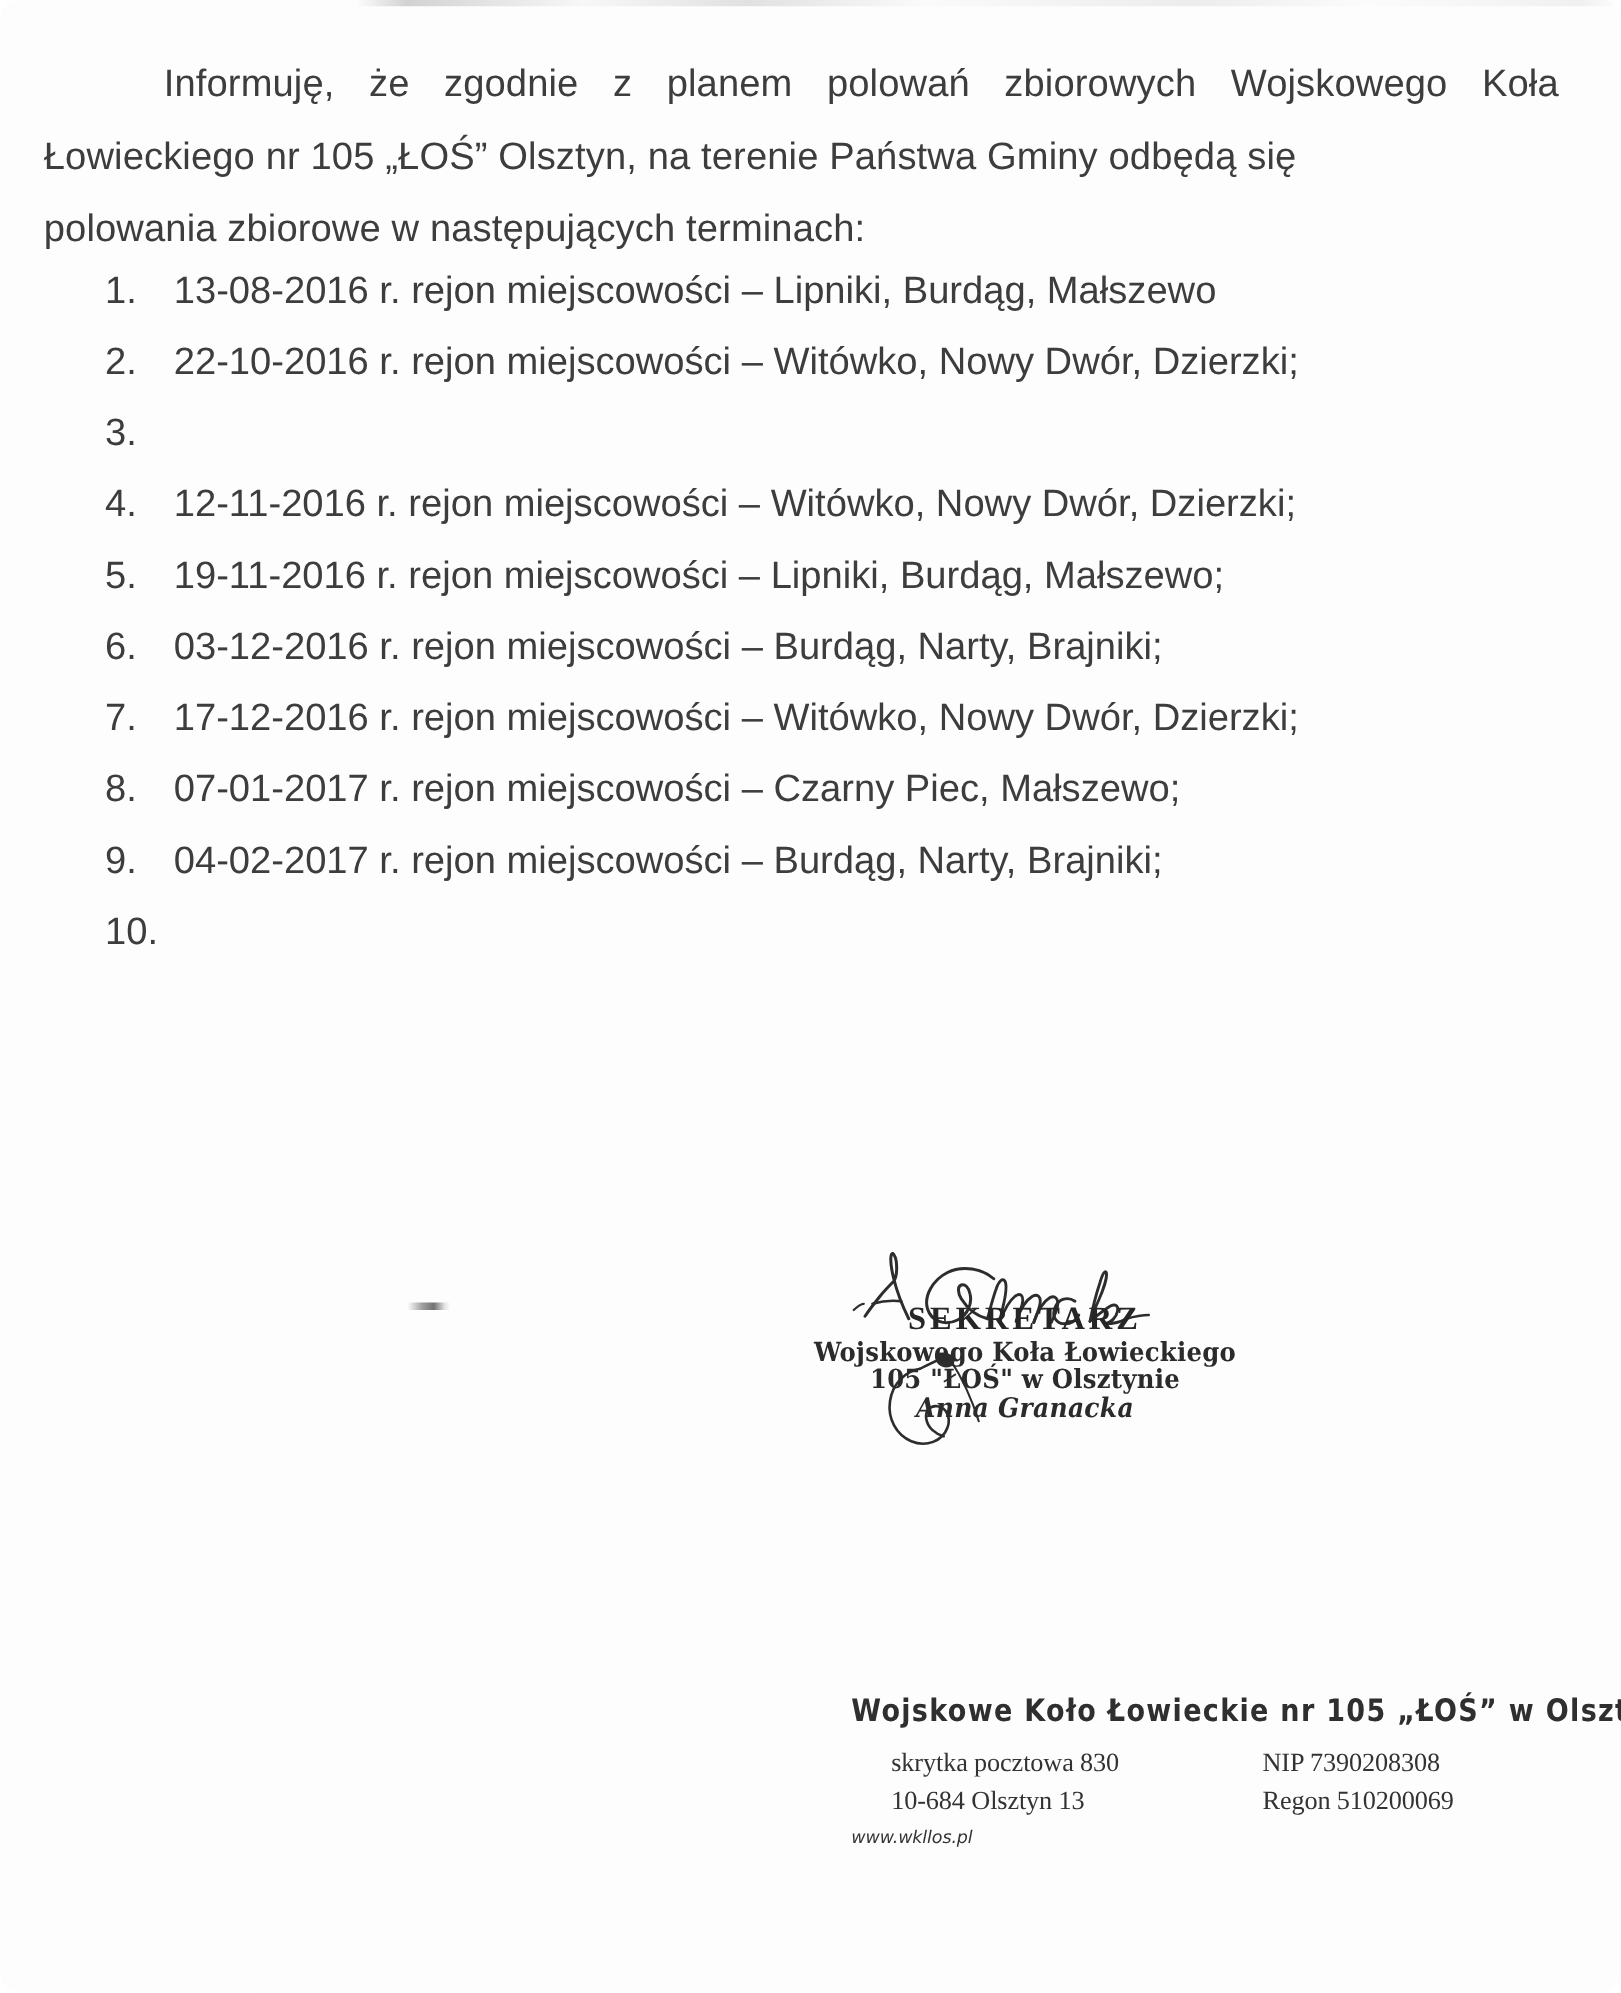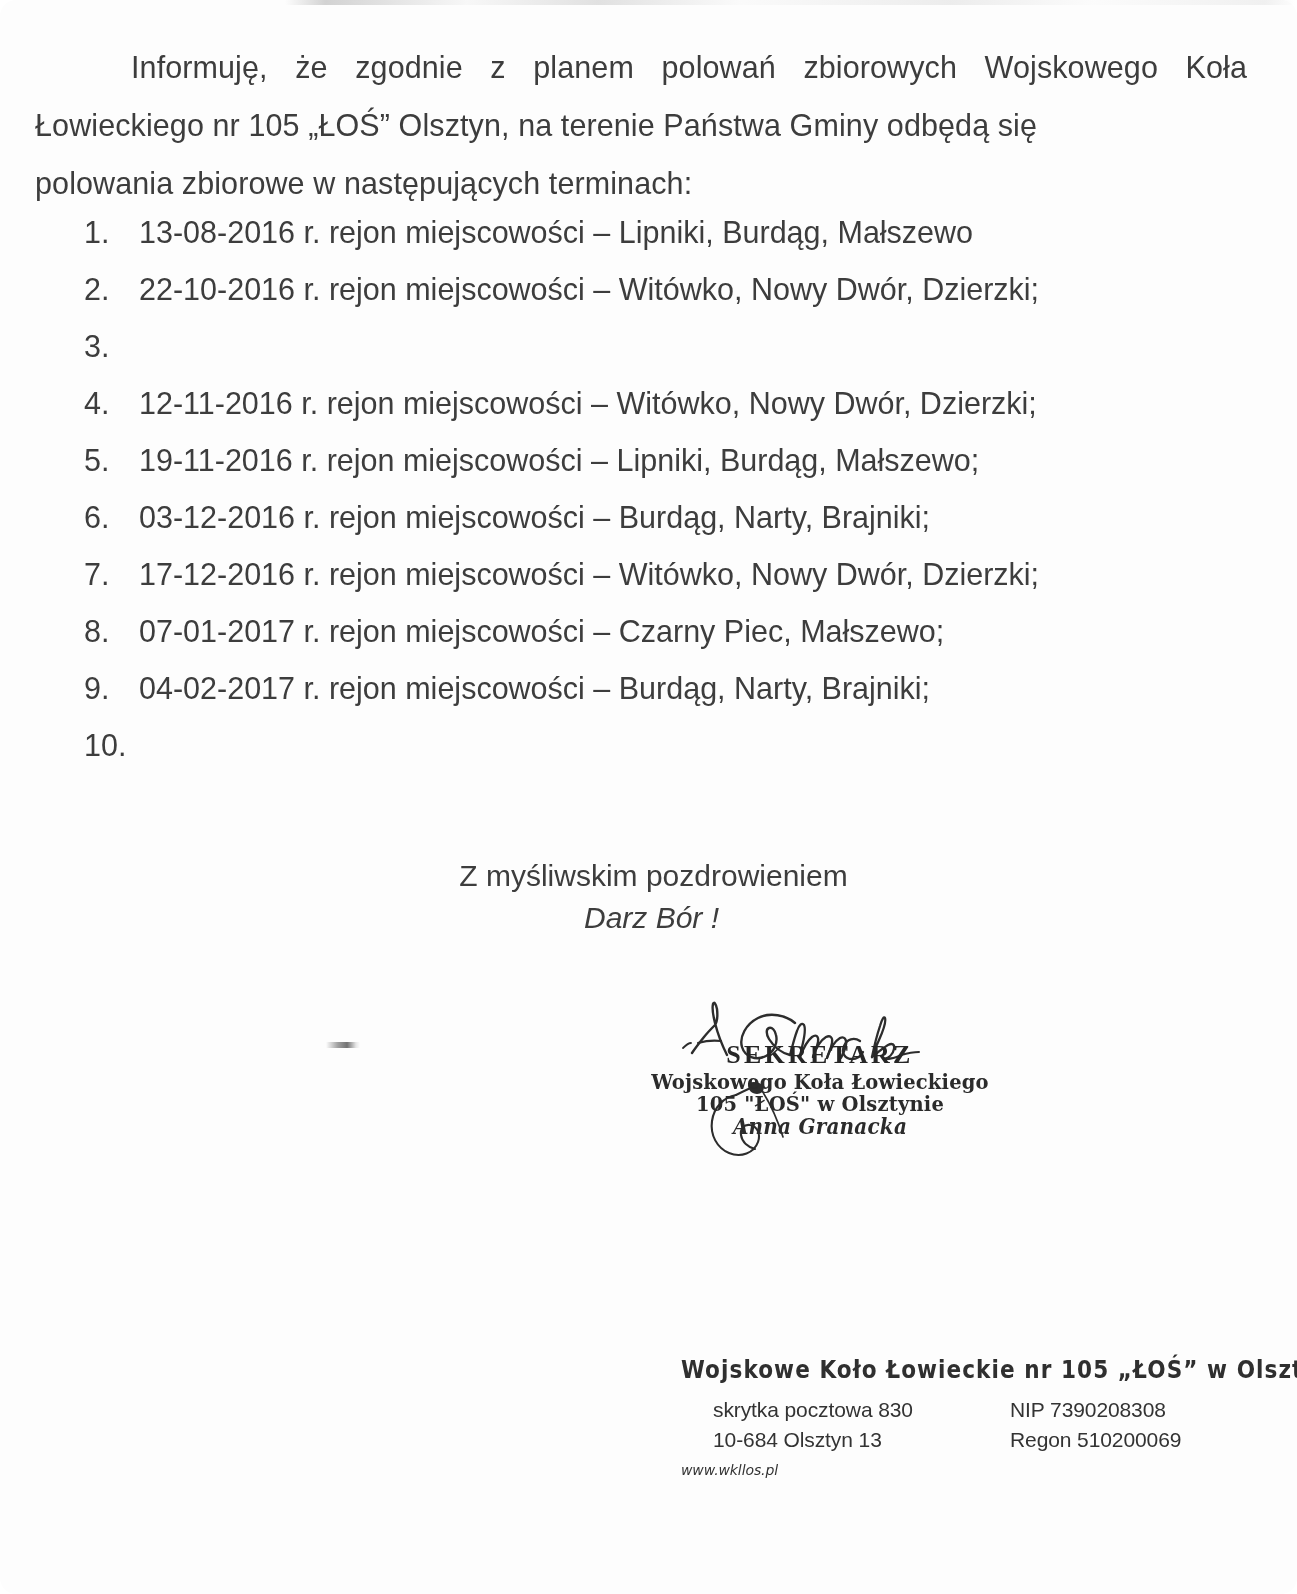--- a/index.html
+++ b/index.html
@@ -201,21 +201,21 @@
     margin-bottom: 13px;
   }
   .footer-cols {
     display: flex;
     font-size: 21px;
     line-height: 30px;
   }
   .footer-col-left { width: 281px; flex: 0 0 281px; }
   .footer-col-right { flex: 1 1 auto; }
   .footer-cols div {
-    font-family: Liberation Sans, sans-serif;
+    font-family: Liberation Serif, serif;
     letter-spacing: -.1px;
     color: #333333;
     margin-left: 16px;
   }
   .footer-web {
     font-family: "DejaVu Sans", sans-serif;
     font-style: italic;
     font-size: 14px;
     line-height: 30px;
     letter-spacing: -.1px;
@@ -272,24 +272,20 @@
       <li>
         <span class="num">9.</span>
         <span class="entry">04-02-2017 r. rejon miejscowości – Burdąg, Narty, Brajniki;</span>
       </li>
       <li>
         <span class="num">10.</span>
       </li>
     </ol>
   </div>
 
-  <div class="closing">
-    <div class="greet">Z myśliwskim pozdrowieniem</div>
-    <div class="darz">Darz Bór !</div>
-  </div>
 
   <div class="sig-block">
     <svg class="sig-svg" width="400" height="200" viewBox="0 0 400 200">
       <g fill="none" stroke="#2d2d2d" stroke-linecap="round" stroke-linejoin="round">
 
         <path d="M72,68 C76,62 80,57 84,52 C88,47 92,43 95,40 C97,37 98,33 97,24 C96,19 94,16 93,19 C92,23 93,30 95,38 C98,50 103,62 107,70" stroke-width="2.4"></path>
         <path d="M78,58 C85,56 93,55 101,56" stroke-width="2.1"></path>
 
         <path d="M63,63 C66,60 69,58 71,58" stroke-width="1.8"></path>
 

